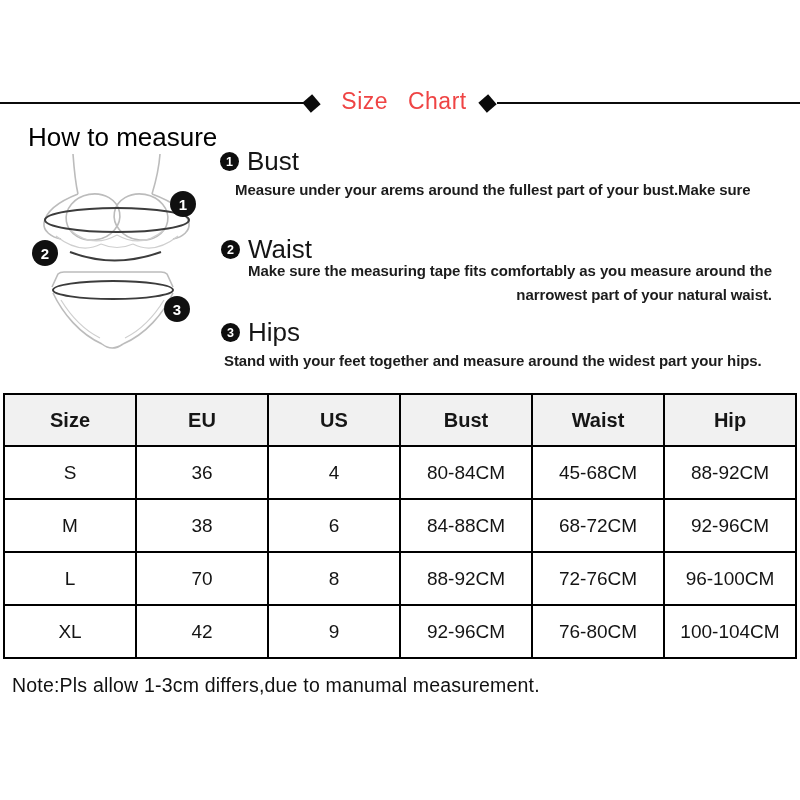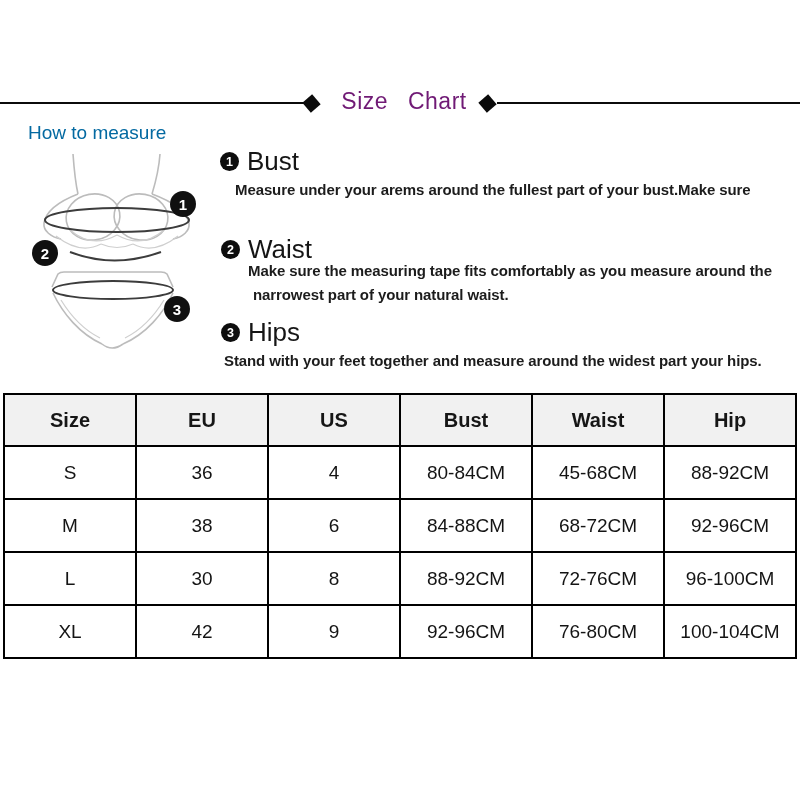--- a/index.html
+++ b/index.html
@@ -7,24 +7,24 @@
   .canvas { position:relative; width:800px; height:800px; background:#fff; overflow:hidden; }
 
   
   .rule { position:absolute; top:102px; height:2px; background:#0b0b0b; }
   .rule-left  { left:0;  width:306px; }
   .rule-right { left:497px; right:0; }
   .diamond { position:absolute; top:97px; width:13px; height:13px; background:#0b0b0b; transform:rotate(49deg); }
   .diamond-left  { left:305px; }
   .diamond-right { left:481px; }
   .page-title { position:absolute; top:88px; left:323px; width:162px; text-align:center;
-                font-size:23px; color:#701a75; word-spacing:13px; letter-spacing:0.5px; }
+                font-size:23px; color:#ef4444; word-spacing:13px; letter-spacing:0.5px; }
 
   
-  .howto { position:absolute; left:28px; top:122px; font-size:19px; font-weight:500; color:#0369a1; }
+  .howto { position:absolute; left:28px; top:122px; font-size:26px; font-weight:500; color:#000000; }
 
   .illu { position:absolute; left:30px; top:148px; }
   .illu path, .illu ellipse { fill:none; }
   .outline { stroke:#bcbcbc; stroke-width:1.6; }
   .outline-thin { stroke:#cfcfcf; stroke-width:1.2; }
   .measure { stroke:#3c3c3c; stroke-width:2; }
 
   .marker { position:absolute; width:26px; height:26px; border-radius:50%; background:#101010;
             color:#fff; font-size:15px; font-weight:bold; display:flex; align-items:center; justify-content:center; }
   .marker-1 { left:170px; top:191px; }
@@ -36,21 +36,21 @@
   .badge { width:19px; height:19px; border-radius:50%; background:#0d0d0d; color:#fff;
            font-size:12.5px; font-weight:bold; display:flex; align-items:center; justify-content:center; flex:0 0 auto; }
   .sec-title { font-size:26px; color:#151515; }
   .sec-head-1 { left:220px; top:146px; }
   .sec-head-2 { left:221px; top:234px; }
   .sec-head-3 { left:221px; top:317px; }
 
   .para { position:absolute; font-size:15px; font-weight:600; color:#1c1c1c; letter-spacing:-0.1px; }
   .para .ln { white-space:nowrap; }
   .para-1 { left:235px; top:177px; line-height:25px; }
-  .para-2 { left:248px; top:259px; line-height:24px; }
+  .para-2 { left:248px; top:259px; line-height:24px;text-align:right; }
   .para-3 { left:224px; top:349px; line-height:24px; }
   .ln-indent { padding-left:5px; }
 
   
   .size-table { position:absolute; left:3px; top:393px; width:794px; border-collapse:collapse; table-layout:fixed; }
   .size-table th, .size-table td { border:2px solid #000; text-align:center; vertical-align:middle; padding:0; }
   .size-table th { height:50px; background:#f1f1f1; font-size:20px; font-weight:bold; color:#161616; }
   .size-table td { height:51px; font-size:19px; font-weight:400; color:#141414; }
 
   
@@ -153,31 +153,32 @@
       <tr>
         <td>M</td>
         <td>38</td>
         <td>6</td>
         <td>84-88CM</td>
         <td>68-72CM</td>
         <td>92-96CM</td>
       </tr>
       <tr>
         <td>L</td>
-        <td>30</td>
+        <td>70</td>
         <td>8</td>
         <td>88-92CM</td>
         <td>72-76CM</td>
         <td>96-100CM</td>
       </tr>
       <tr>
         <td>XL</td>
         <td>42</td>
         <td>9</td>
         <td>92-96CM</td>
         <td>76-80CM</td>
         <td>100-104CM</td>
       </tr>
     </tbody>
   </table>
 
+  <div class="note">Note:Pls allow 1-3cm differs,due to manumal measurement.</div>
 
 </div>
 
 </body></html>

